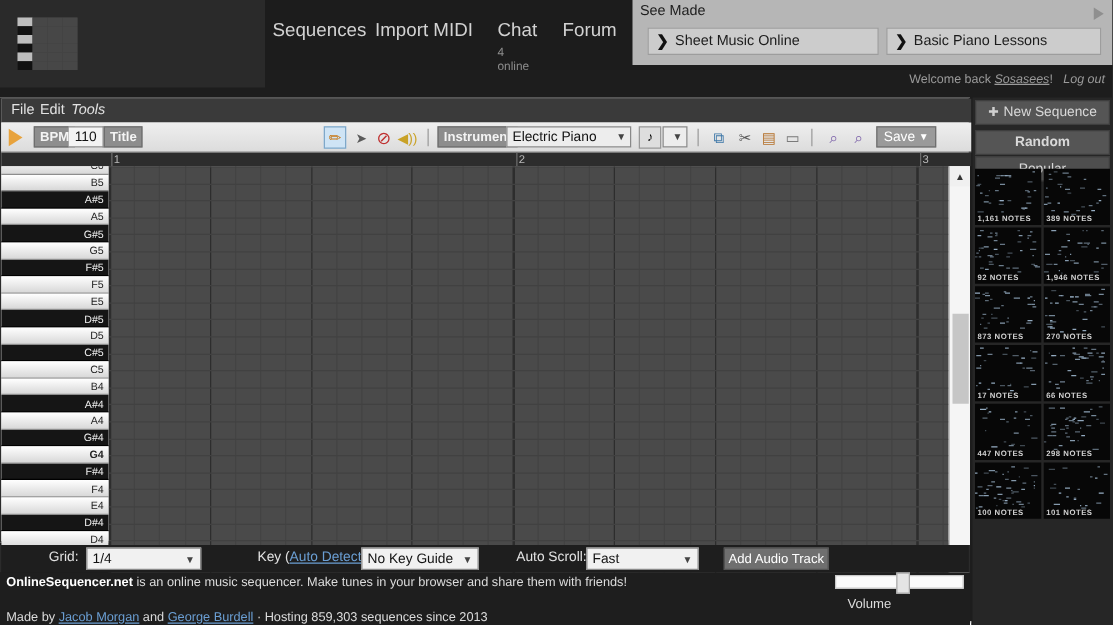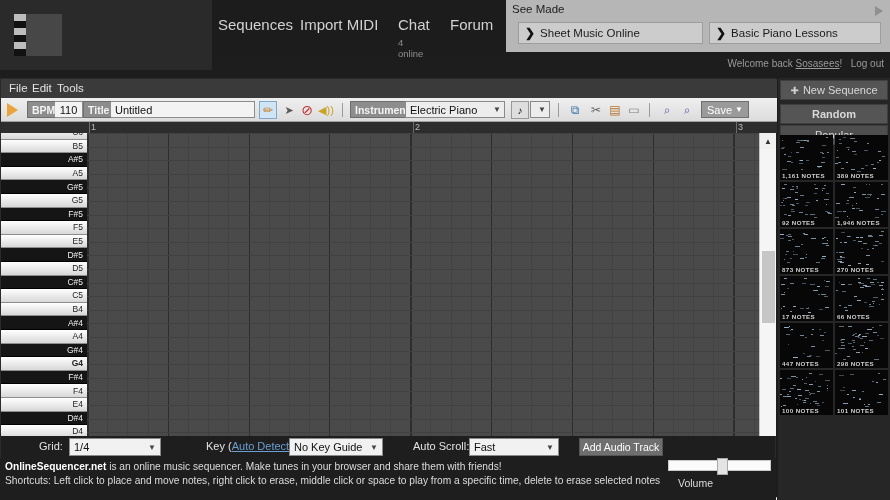--- a/index.html
+++ b/index.html
@@ -36,21 +36,21 @@
       border-left: 8px solid #8f8f8f; border-top: 5px solid transparent; border-bottom: 5px solid transparent; }
   .adbtn { position: absolute; top: 22px; height: 22px; background: #cccccc;
       border: 1px solid #9d9d9d; color: #1b1b1b; font-size: 11.5px;
       display: flex; align-items: center; padding-left: 6px; cursor: pointer; }
   .adbtn .chev { color: #111; font-weight: bold; margin-right: 5px; font-size: 12px; }
   #ad0 { left: 12px; width: 185px; }
   #ad1 { left: 203px; width: 172px; }
 
   
   .welcome { position: absolute; right: 6px; top: 58px; color: #9a9a9a; font-size: 10px; }
-  .welcome a { color: #9a9a9a; text-decoration: underline; }
+  .welcome a { color: #9a9a9a; text-decoration: underline; font-style: italic; }
 
   
   .seq { position: absolute; left: 0; top: 78px; width: 776px; height: 356px; background: #e9e9e9;
          border: 1px solid #2b2b2b; }
   .menubar { position: absolute; left: 0; top: 0; width: 776px; height: 19px; background: #3a3a3a; }
   .menuitem { position: absolute; top: 3px; color: #e2e2e2; font-size: 11.5px; cursor: pointer; }
 
   .toolbar { position: absolute; left: 0; top: 19px; width: 776px; height: 24px;
              background: linear-gradient(#efefef,#dcdcdc); border-bottom: 1px solid #9f9f9f; }
   .playbtn { position: absolute; left: 6px; top: 5px; width: 0; height: 0;
@@ -198,29 +198,28 @@
   <div class="welcome">
     <span>Welcome back </span><a href="#">Sosasees</a><span>!</span>
     &nbsp;&nbsp;<a href="#" style="text-decoration:none">Log out</a>
   </div>
 
   <div class="seq">
 
     <div class="menubar" id="menubar">
         <div class="menuitem" style="left: 8px;">File</div>
         <div class="menuitem" style="left: 31px;">Edit</div>
-        <div class="menuitem" style="left: 56px;">Tools</div>
+        <div class="menuitem" style="left: 56px; font-style: italic;">Tools</div>
       </div>
 
     <div class="toolbar">
       <div class="playbtn"></div>
       <div class="fieldlabel" style="left:26px;">BPM</div>
       <div class="fieldinput" style="left:54px;width:28px;justify-content:center;">110</div>
       <div class="fieldlabel" style="left:82px;">Title</div>
-      <div class="fieldinput" style="left:110px;width:144px;" placeholder="Untitled">Untitled</div>
 
       <div class="tbicon sel" style="left:258px;color:#c77a1a;">✏</div>
       <div class="tbicon" style="left:279px;color:#5a5a5a;font-size:11px;">➤</div>
       <div class="tbicon" style="left:297px;color:#bf3030;font-size:14px;">⊘</div>
       <div class="tbicon" style="left:316px;color:#c9a227;font-size:11px;">◀))</div>
       <div class="tbsep" style="left:341px;"></div>
 
       <div class="fieldlabel" style="left:349px;">Instrument</div>
       <div class="selbox" style="left:404px;width:100px;">
         <span>Electric Piano</span>
@@ -377,21 +376,23 @@
       <span>Fast</span>
       <span class="arw">▼</span>
     </div>
     <div class="addtrack">Add Audio Track</div>
   </div>
 
   <div class="footer">
     <div class="fline" style="top:3px;">
       <b>OnlineSequencer.net</b><span> is an online music sequencer. Make tunes in your browser and share them with friends!</span>
     </div>
-    <div class="fline" style="top:17px;">Shortcuts: Left click to place and move notes, right click to erase, middle click or space to play from a specific time, delete to erase selected notes</div>
+    <div class="fline" style="top:31px;">
+      <span>Made by </span><a href="#">Jacob Morgan</a><span> and </span><a href="#">George Burdell</a><span> · Hosting 859,303 sequences since 2013</span>
+    </div>
     <div class="volwrap">
       <div class="voltrack">
         <div class="volthumb"></div>
       </div>
       <div class="vollabel">Volume</div>
     </div>
   </div>
 
   <div class="side">
     <div class="sidebtn strong" style="top:26px;">Random</div>

